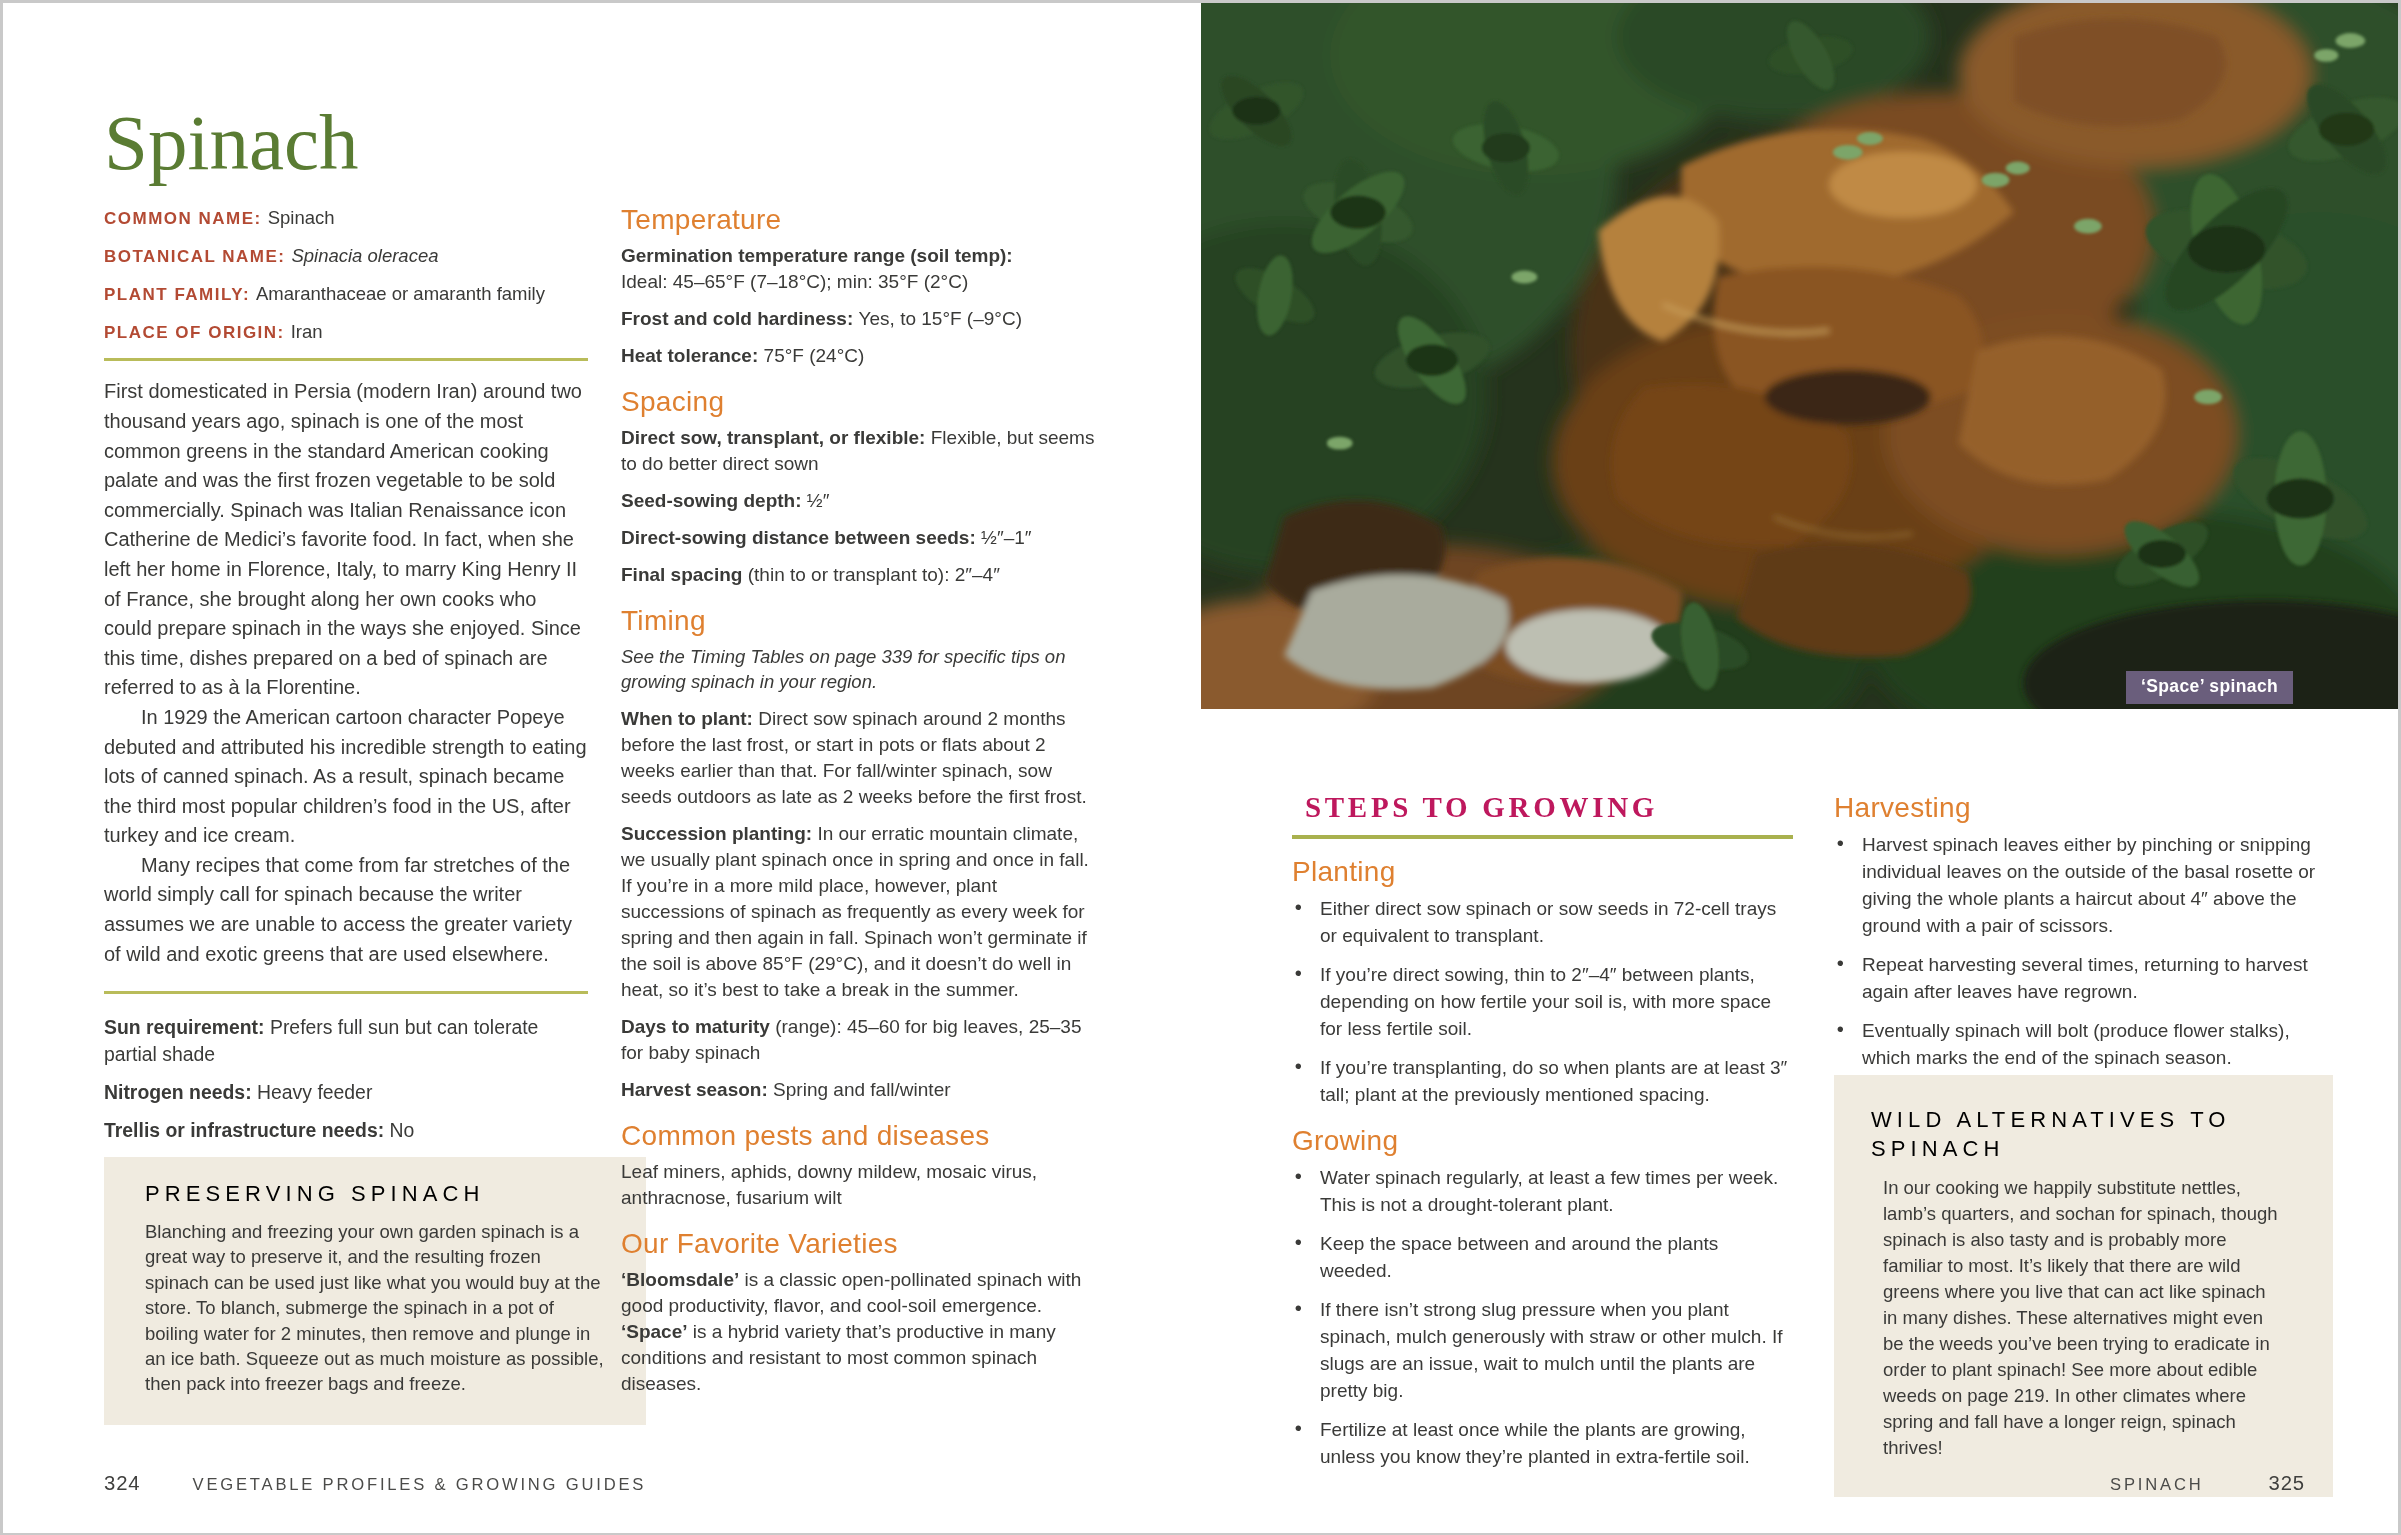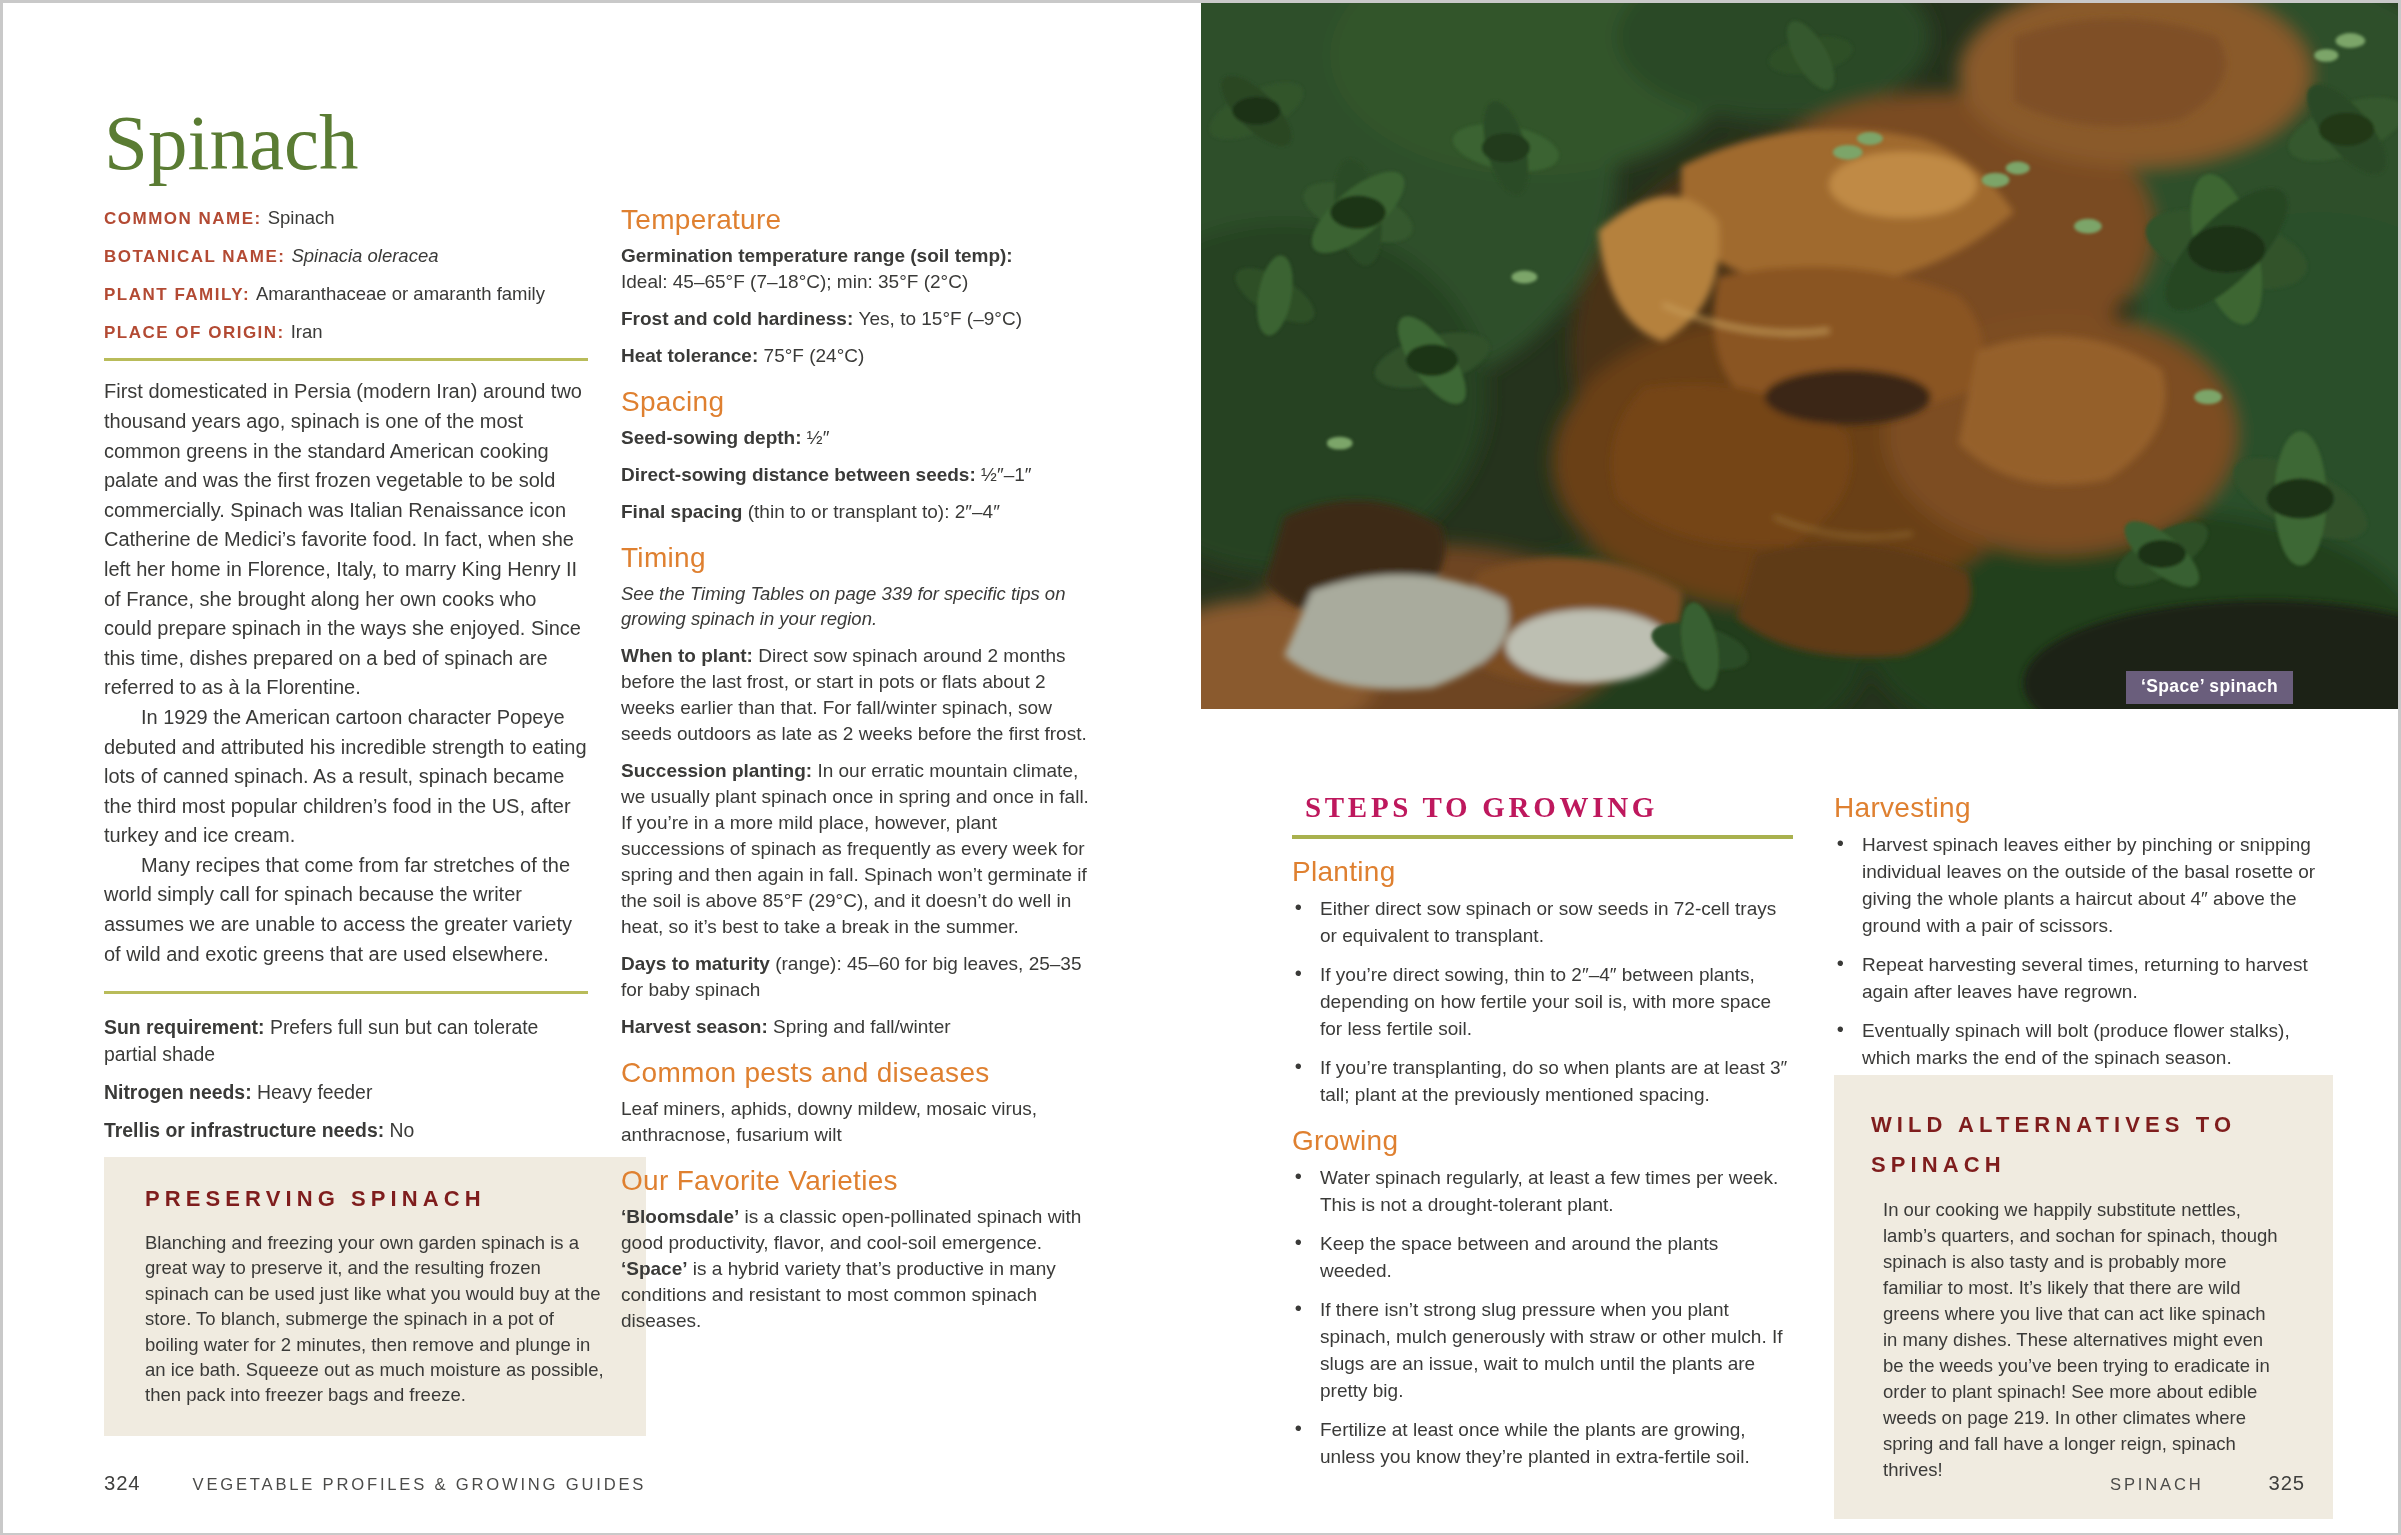--- a/index.html
+++ b/index.html
@@ -37,21 +37,21 @@
   .note{font-style:italic;font-size:18.5px;line-height:25px;margin:0 0 12px;}
 
   h2.sec{font-size:28px;font-weight:400;color:#df8030;margin:16.6px 0 6.5px;letter-spacing:0.3px;line-height:33px;}
   .col2 h2.sec:first-child{margin-top:0;}
   .col4 h2.sec:first-child{margin-top:0;}
 
   
   .box{position:absolute;background:#f0ebe0;box-sizing:border-box;z-index:2;}
   .preserve{left:104px;top:1157px;width:542px;padding:22px 41px 28px;}
   .wild{left:1834px;top:1075px;width:499px;padding:29.6px 37px 24px;}
-  .box h4{margin:0 0 11px;font-size:22px;letter-spacing:5.1px;color:#7f1d1d;font-weight:700;line-height:40px;}
+  .box h4{margin:0 0 11px;font-size:22px;letter-spacing:5.1px;color:#000000;font-weight:400;line-height:29px;}
   .preserve p{margin:0;font-size:18.5px;line-height:25.4px;}
   .wild p{margin:12px;font-size:18.5px;line-height:26px;}
 
   
   .steps-h{font-family:"Liberation Serif",serif;font-weight:700;color:#be185d;
            font-size:29px;letter-spacing:3.7px;margin:0 13px 11px;line-height:33px;}
   .steps-rule{height:3.7px;background:#a9b14e;margin:0 0 7.4px;}
   ul.blist{list-style:none;margin:0;padding:0;}
   ul.blist li{position:relative;padding-left:28px;margin:0 0 12px;font-size:19px;line-height:27px;}
   ul.blist li::before{content:"\2022";position:absolute;left:2.8px;top:-0.9px;font-size:20.3px;}
@@ -211,20 +211,21 @@
     <p>Blanching and freezing your own garden spinach is a great way to preserve it, and the resulting frozen spinach can be used just like what you would buy at the store. To blanch, submerge the spinach in a pot of boiling water for 2 minutes, then remove and plunge in an ice bath. Squeeze out as much moisture as possible, then pack into freezer bags and freeze.</p>
   </div>
 
   <div class="col col2">
     <h2 class="sec">Temperature</h2>
     <p class="f"><strong class="lbl blk">Germination temperature range (soil temp):</strong><span>Ideal: 45–65°F (7–18°C); min: 35°F (2°C)</span></p>
     <p class="f"><strong class="lbl">Frost and cold hardiness:</strong><span>Yes, to 15°F (–9°C)</span></p>
     <p class="f"><strong class="lbl">Heat tolerance:</strong><span>75°F (24°C)</span></p>
 
     <h2 class="sec">Spacing</h2>
+    <p class="f"><strong class="lbl">Direct sow, transplant, or flexible:</strong><span>Flexible, but seems to do better direct sown</span></p>
     <p class="f"><strong class="lbl">Seed-sowing depth:</strong><span>½″</span></p>
     <p class="f"><strong class="lbl">Direct-sowing distance between seeds:</strong><span>½″–1″</span></p>
     <p class="f"><strong class="lbl">Final spacing</strong><span>(thin to or transplant to): 2″–4″</span></p>
 
     <h2 class="sec">Timing</h2>
     <p class="note">See the Timing Tables on page 339 for specific tips on growing spinach in your region.</p>
     <p class="f"><strong class="lbl">When to plant:</strong><span>Direct sow spinach around 2 months before the last frost, or start in pots or flats about 2 weeks earlier than that. For fall/winter spinach, sow seeds outdoors as late as 2 weeks before the first frost.</span></p>
     <p class="f"><strong class="lbl">Succession planting:</strong><span>In our erratic mountain climate, we usually plant spinach once in spring and once in fall. If you’re in a more mild place, however, plant successions of spinach as frequently as every week for spring and then again in fall. Spinach won’t germinate if the soil is above 85°F (29°C), and it doesn’t do well in heat, so it’s best to take a break in the summer.</span></p>
     <p class="f"><strong class="lbl">Days to maturity</strong><span>(range): 45–60 for big leaves, 25–35 for baby spinach</span></p>
     <p class="f"><strong class="lbl">Harvest season:</strong><span>Spring and fall/winter</span></p>

